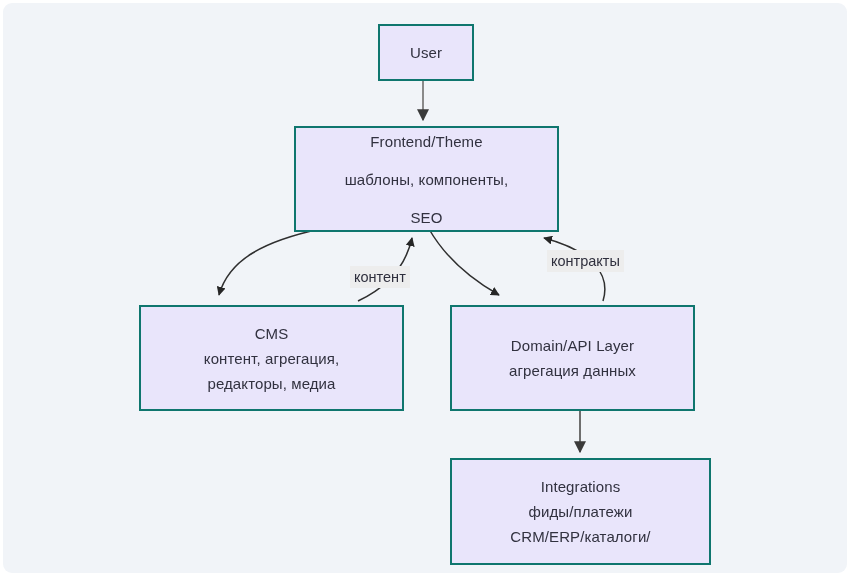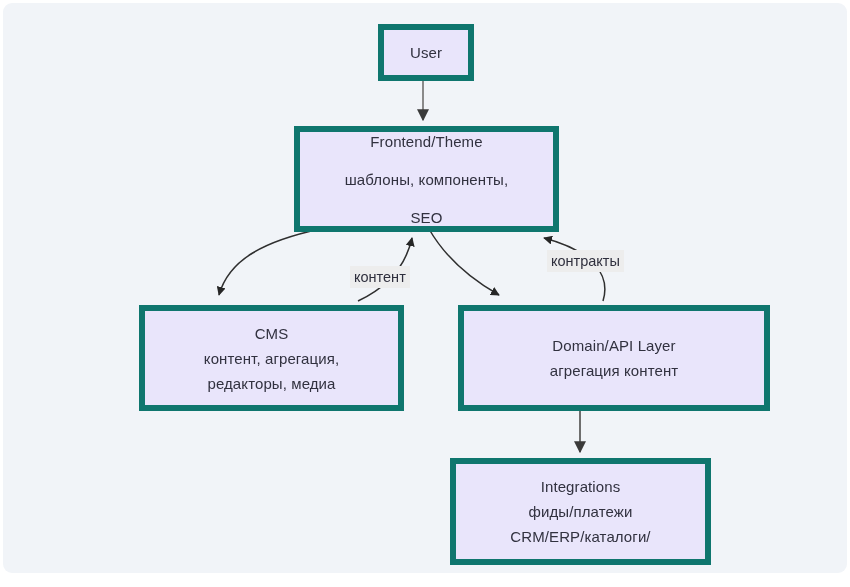--- a/index.html
+++ b/index.html
@@ -26,21 +26,21 @@
     position: absolute;
     left: 0;
     top: 0;
     width: 844px;
     height: 570px;
     pointer-events: none;
   }
   .node {
     position: absolute;
     background: #e9e5fb;
-    border: 6px solid #0f766e;
+    border: 2px solid #0f766e;
     display: flex;
     flex-direction: column;
     align-items: center;
     justify-content: center;
     color: #31313f;
     font-size: 15px;
     line-height: 25px;
     text-align: center;
     letter-spacing: 0.1px;
   }
@@ -51,21 +51,21 @@
     color: #2f2f3d;
     font-size: 14.5px;
     line-height: 20px;
     padding: 1px 4px;
     white-space: nowrap;
   }
   
   #node-user        { left: 375px; top: 21px;  width: 96px;  height: 57px; }
   #node-frontend    { left: 291px; top: 123px; width: 265px; height: 106px; gap: 13px; }
   #node-cms         { left: 136px; top: 302px; width: 265px; height: 106px; }
-  #node-domain      { left: 447px; top: 302px; width: 312px; height: 106px; margin-left: 8px; }
+  #node-domain      { left: 447px; top: 302px; width: 245px; height: 106px; }
   #node-integrations{ left: 447px; top: 455px; width: 261px; height: 107px; }
   
   #label-content    { left: 347px; top: 263px; }
   #label-contracts  { left: 544px; top: 247px; text-align: center; }
 </style>
 </head>
 <body>
 
 <div id="diagram-canvas">
 
@@ -103,21 +103,21 @@
   </div>
 
   <div class="node" id="node-cms">
     <span class="line">CMS</span>
     <span class="line">контент, агрегация,</span>
     <span class="line">редакторы, медиа</span>
   </div>
 
   <div class="node" id="node-domain">
     <span class="line">Domain/API Layer</span>
-    <span class="line">агрегация контент</span>
+    <span class="line">агрегация данных</span>
   </div>
 
   <div class="node" id="node-integrations">
     <span class="line">Integrations</span>
     <span class="line">фиды/платежи</span>
     <span class="line">CRM/ERP/каталоги/</span>
   </div>
 
   <div class="edge-label" id="label-content">контент</div>
   <div class="edge-label" id="label-contracts">контракты</div>

